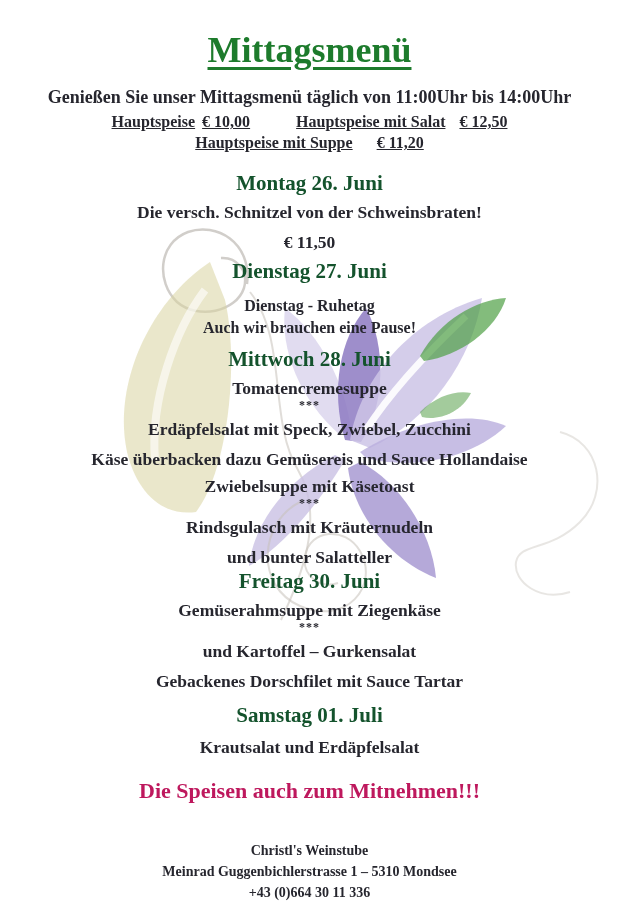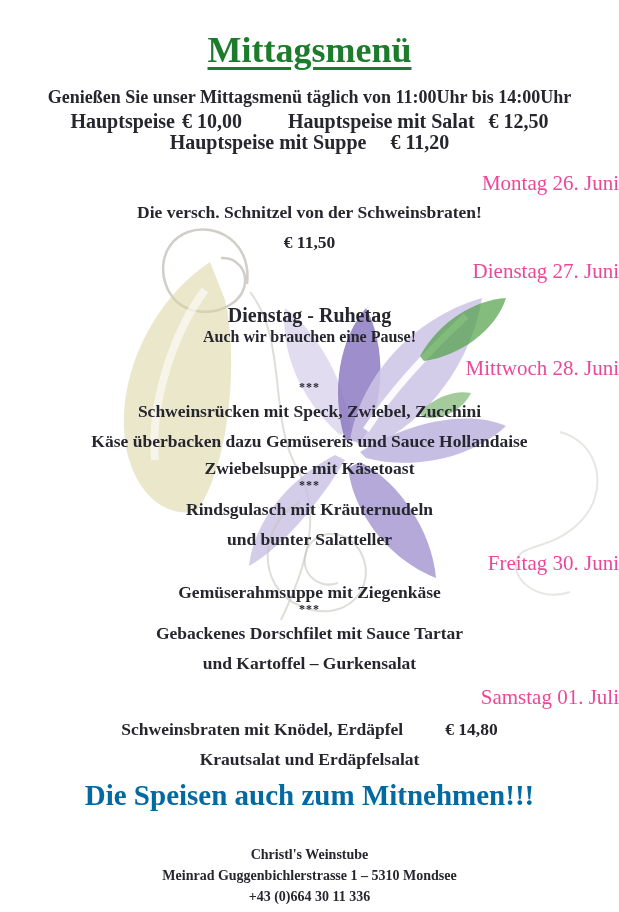--- a/index.html
+++ b/index.html
@@ -30,56 +30,55 @@
     text-decoration:underline;
     text-underline-offset:5px;
     font-weight:bold;
   }
   p{margin:0;}
   .subtitle{
     margin-top:15px;
     font-size:18px;line-height:22px;
   }
   .price-row{
-    font-size:20px;line-height:21px;
+    font-size:16px;line-height:21px;text-decoration:underline;
   }
   .price-row.first{margin-top:3px;}
   .gap-wide{display:inline-block;width:46px;}
   .gap-mid{display:inline-block;width:14px;}
   .gap-price{display:inline-block;width:24px;}
   .pair-price{margin-left:7px;}
   .day-heading{
     margin:12px 0 0 0;
     font-size:21px;line-height:26px;
-    color:#ec4899;
-    font-weight:normal;
-    text-align:right;
+    color:#14532d;
+    font-weight:bold;
   }
   .dish{
     margin-top:5px;
     font-size:17.5px;line-height:22px;
   }
   .dish.cont{margin-top:8px;}
   .sep{
     font-size:12px;line-height:10px;
     letter-spacing:1px;
     margin-top:1px;
   }
   .closed-title{
-    margin-top:19px;
-    font-size:20px;line-height:24px;
+    margin-top:10px;
+    font-size:16px;line-height:24px;
   }
   .closed-note{
     font-size:16px;line-height:20px;
   }
   .price-inline{display:inline-block;margin-left:42px;}
   .takeaway{
-    margin-top:8px;
-    font-size:29px;line-height:34px;
-    color:#0369a1;
+    margin-top:16px;
+    font-size:22px;line-height:34px;
+    color:#be185d;
     font-weight:bold;
   }
   .footer{
     margin-top:32px;
     font-size:14px;line-height:21px;
   }
   .tight{margin-top:0;}
 </style>
 </head>
 <body>
@@ -128,43 +127,43 @@
   </section>
 
   <section>
     <h2 class="day-heading" style="margin-top:5px">Dienstag 27. Juni</h2>
     <p class="closed-title">Dienstag - Ruhetag</p>
     <p class="closed-note">Auch wir brauchen eine Pause!</p>
   </section>
 
   <section>
     <h2 class="day-heading" style="margin-top:8px">Mittwoch 28. Juni</h2>
+    <p class="dish">Tomatencremesuppe</p>
     <p class="sep">***</p>
-    <p class="dish cont">Schweinsrücken mit Speck, Zwiebel, Zucchini</p>
+    <p class="dish cont">Erdäpfelsalat mit Speck, Zwiebel, Zucchini</p>
     <p class="dish cont">Käse überbacken dazu Gemüsereis und Sauce Hollandaise</p>
   </section>
 
   <section>
     <p class="dish">Zwiebelsuppe mit Käsetoast</p>
     <p class="sep">***</p>
     <p class="dish cont">Rindsgulasch mit Kräuternudeln</p>
     <p class="dish cont">und bunter Salatteller</p>
   </section>
 
   <section>
     <h2 class="day-heading tight">Freitag 30. Juni</h2>
     <p class="dish">Gemüserahmsuppe mit Ziegenkäse</p>
     <p class="sep">***</p>
+    <p class="dish cont">und Kartoffel – Gurkensalat</p>
     <p class="dish cont">Gebackenes Dorschfilet mit Sauce Tartar</p>
-    <p class="dish cont">und Kartoffel – Gurkensalat</p>
   </section>
 
   <section>
     <h2 class="day-heading" style="margin-top:10px">Samstag 01. Juli</h2>
-    <p class="dish cont"><span>Schweinsbraten mit Knödel, Erdäpfel</span><span class="price-inline">€ 14,80</span></p>
     <p class="dish cont">Krautsalat und Erdäpfelsalat</p>
   </section>
 
   <p class="takeaway">Die Speisen auch zum Mitnehmen!!!</p>
 
   <div class="footer">
     <p>Christl's Weinstube</p>
     <p>Meinrad Guggenbichlerstrasse 1 – 5310 Mondsee</p>
     <p>+43 (0)664 30 11 336</p>
   </div>

